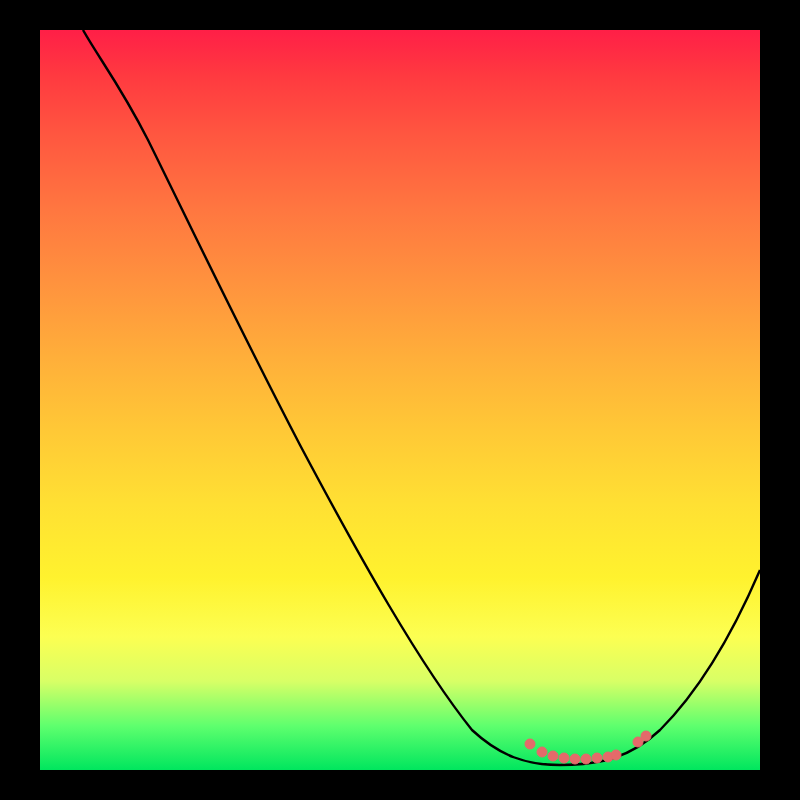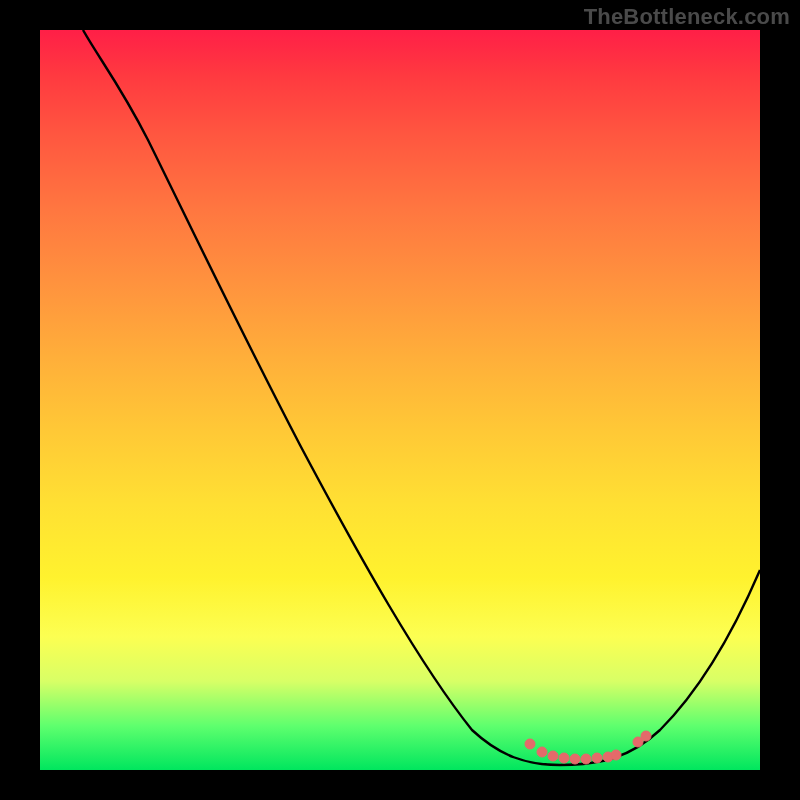--- a/index.html
+++ b/index.html
@@ -57,21 +57,20 @@
     top: 0;
     width: 720px;
     height: 740px;
     z-index: 2;
   }
 </style>
 </head>
 <body>
 
 <div class="frame">
-  <div class="watermark">TheBottleneck.com</div>
 
   <div class="plot-area">
     <svg class="curve" viewBox="0 0 720 740" preserveAspectRatio="none">
       <path fill="none" stroke="#000" stroke-width="2.4" d="M 43 0
                C 60 30, 80 55, 108 110
                C 150 195, 200 300, 260 415
                C 320 528, 380 635, 432 700
                C 460 726, 486 735, 520 735
                C 560 735, 590 728, 620 700
                C 655 665, 690 610, 720 540"></path>

